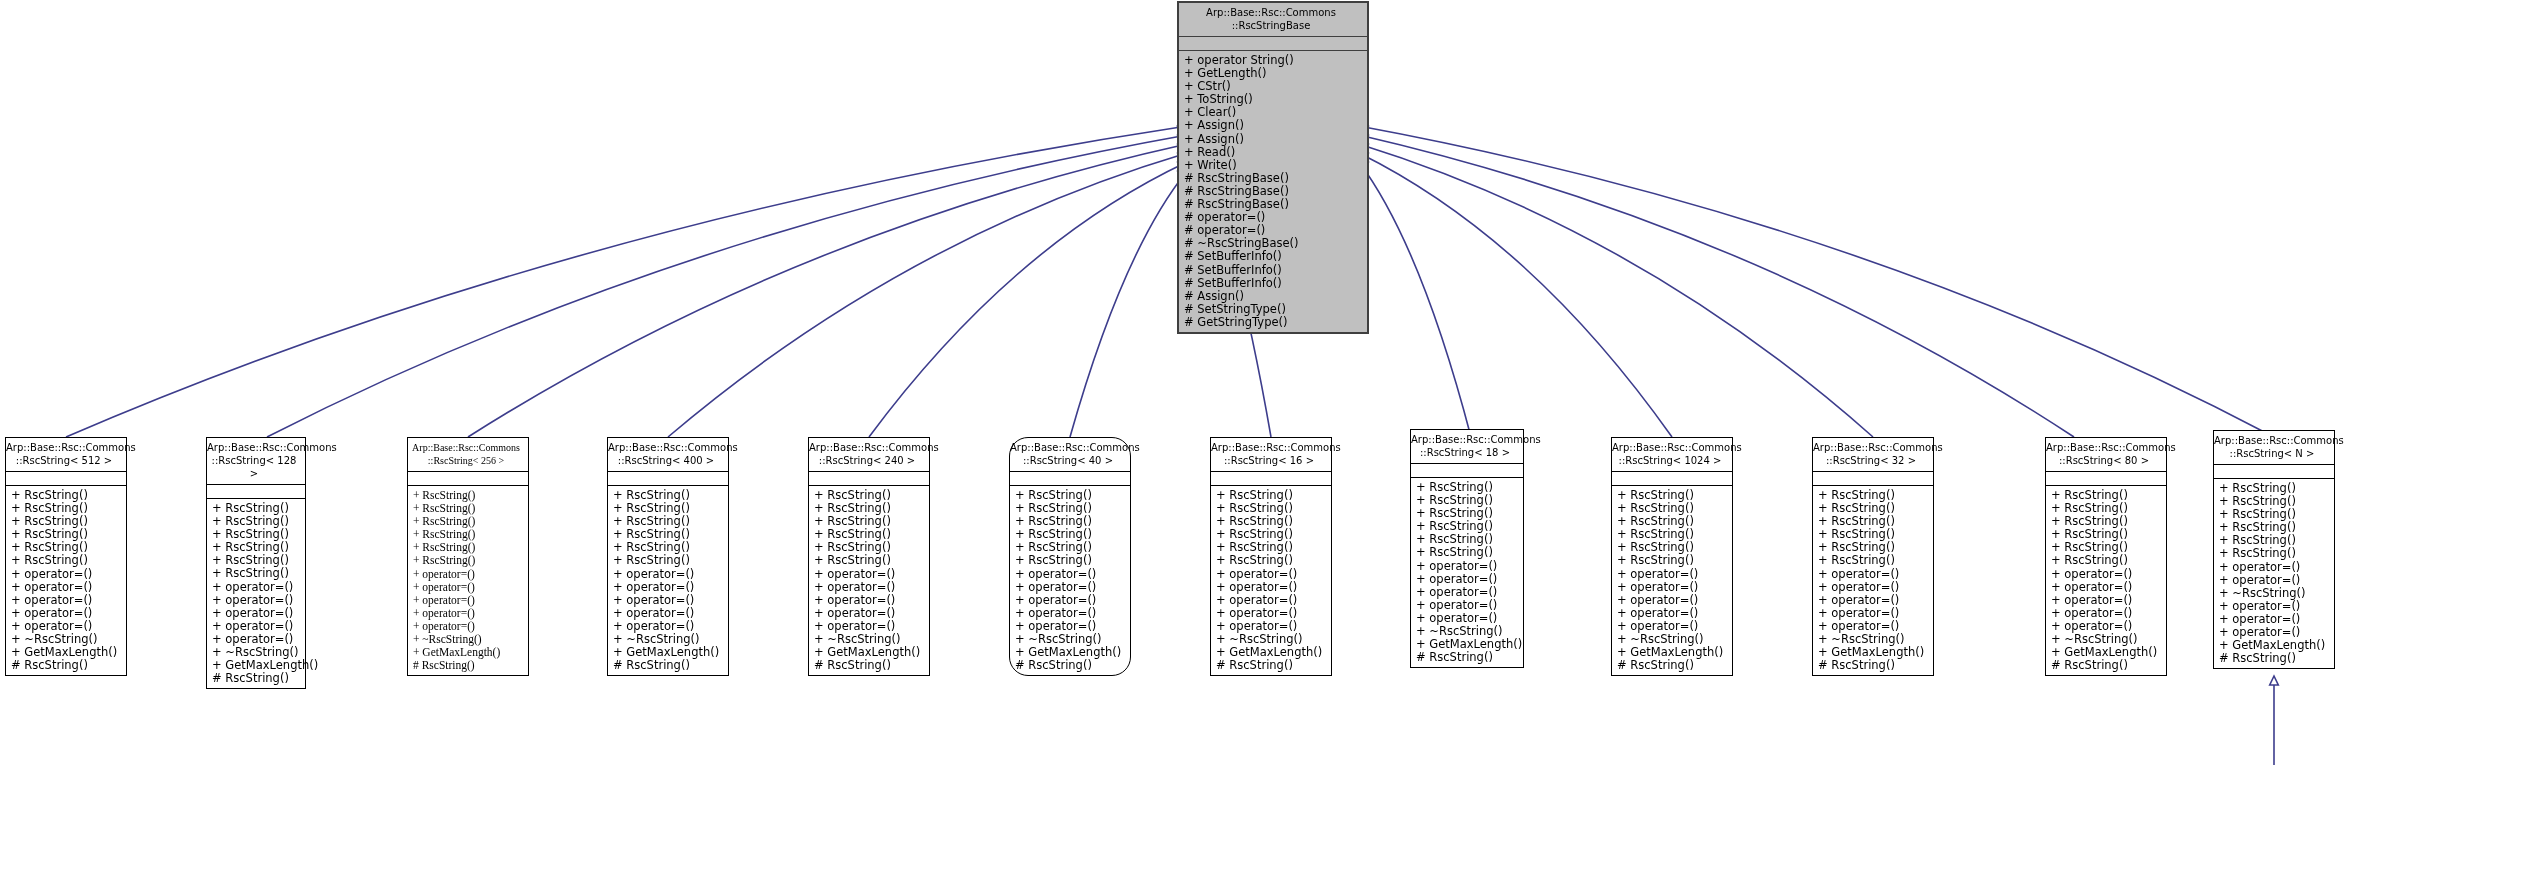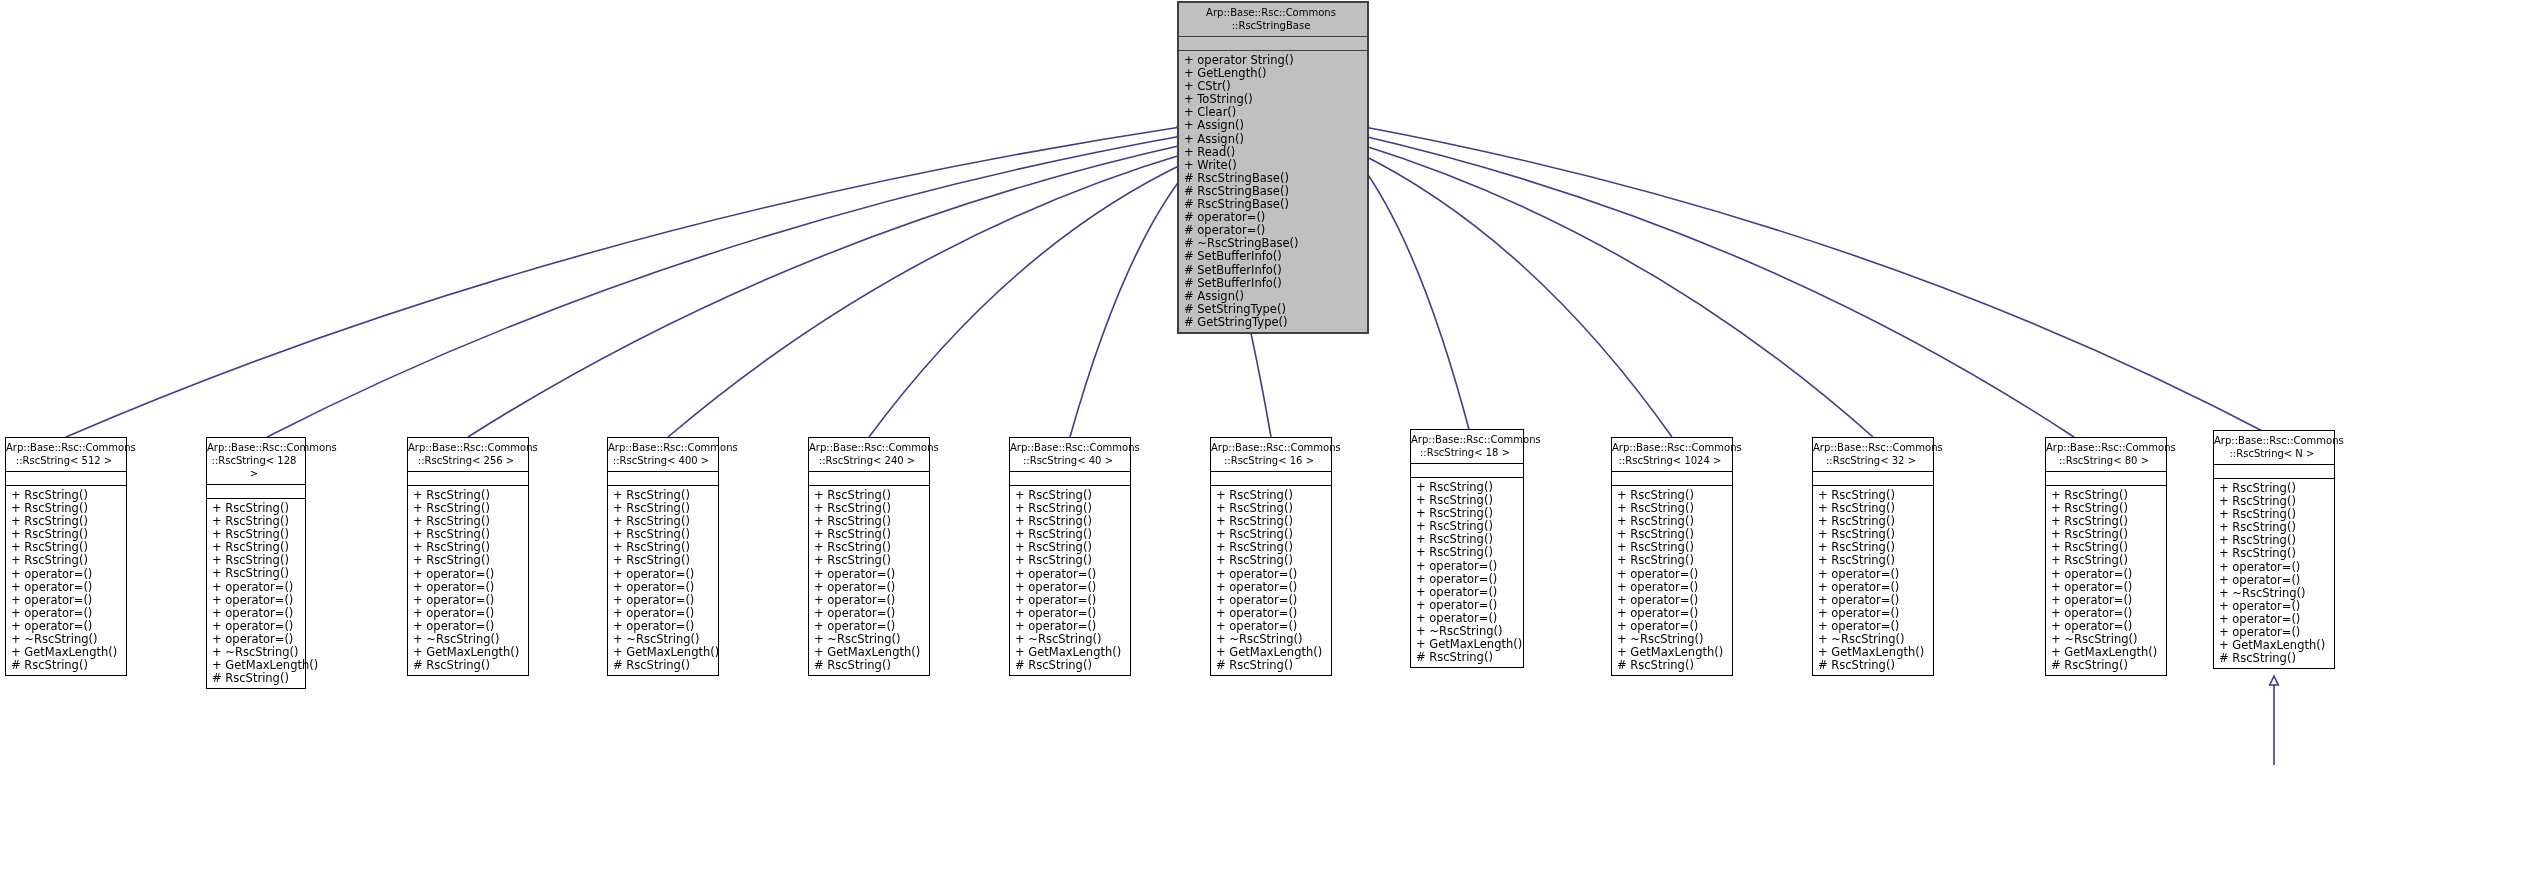--- a/index.html
+++ b/index.html
@@ -171,42 +171,42 @@
         <div class="op">+ operator=()</div>
         <div class="op">+ operator=()</div>
         <div class="op">+ operator=()</div>
         <div class="op">+ operator=()</div>
         <div class="op">+ operator=()</div>
         <div class="op">+ ~RscString()</div>
         <div class="op">+ GetMaxLength()</div>
         <div class="op"># RscString()</div>
       </div>
     </div>
-    <div class="uml-class" id="rscstring-256" style="left: 407px; top: 437px; width: 122px;">
+    <div class="uml-class" id="rscstring-256" style="left: 407px; top: 437px; width: 122px; font-family: Liberation Serif, serif;">
       <div class="uml-title"><span>Arp::Base::Rsc::Commons</span>
 <span>::RscString&lt; 256 &gt;</span></div>
       <div class="uml-attrs"></div>
       <div class="uml-ops">
         <div class="op">+ RscString()</div>
         <div class="op">+ RscString()</div>
         <div class="op">+ RscString()</div>
         <div class="op">+ RscString()</div>
         <div class="op">+ RscString()</div>
         <div class="op">+ RscString()</div>
         <div class="op">+ operator=()</div>
         <div class="op">+ operator=()</div>
         <div class="op">+ operator=()</div>
         <div class="op">+ operator=()</div>
         <div class="op">+ operator=()</div>
         <div class="op">+ ~RscString()</div>
         <div class="op">+ GetMaxLength()</div>
         <div class="op"># RscString()</div>
       </div>
     </div>
-    <div class="uml-class" id="rscstring-400" style="left: 607px; top: 437px; width: 112px;">
+    <div class="uml-class" id="rscstring-400" style="left: 607px; top: 437px; width: 122px;">
       <div class="uml-title"><span>Arp::Base::Rsc::Commons</span>
 <span>::RscString&lt; 400 &gt;</span></div>
       <div class="uml-attrs"></div>
       <div class="uml-ops">
         <div class="op">+ RscString()</div>
         <div class="op">+ RscString()</div>
         <div class="op">+ RscString()</div>
         <div class="op">+ RscString()</div>
         <div class="op">+ RscString()</div>
         <div class="op">+ RscString()</div>
@@ -234,21 +234,21 @@
         <div class="op">+ operator=()</div>
         <div class="op">+ operator=()</div>
         <div class="op">+ operator=()</div>
         <div class="op">+ operator=()</div>
         <div class="op">+ operator=()</div>
         <div class="op">+ ~RscString()</div>
         <div class="op">+ GetMaxLength()</div>
         <div class="op"># RscString()</div>
       </div>
     </div>
-    <div class="uml-class" id="rscstring-40" style="left: 1009px; top: 437px; width: 122px;">
+    <div class="uml-class" id="rscstring-40" style="left: 1009px; top: 437px; width: 122px; border-radius: 19px;">
       <div class="uml-title"><span>Arp::Base::Rsc::Commons</span>
 <span>::RscString&lt; 40 &gt;</span></div>
       <div class="uml-attrs"></div>
       <div class="uml-ops">
         <div class="op">+ RscString()</div>
         <div class="op">+ RscString()</div>
         <div class="op">+ RscString()</div>
         <div class="op">+ RscString()</div>
         <div class="op">+ RscString()</div>
         <div class="op">+ RscString()</div>

